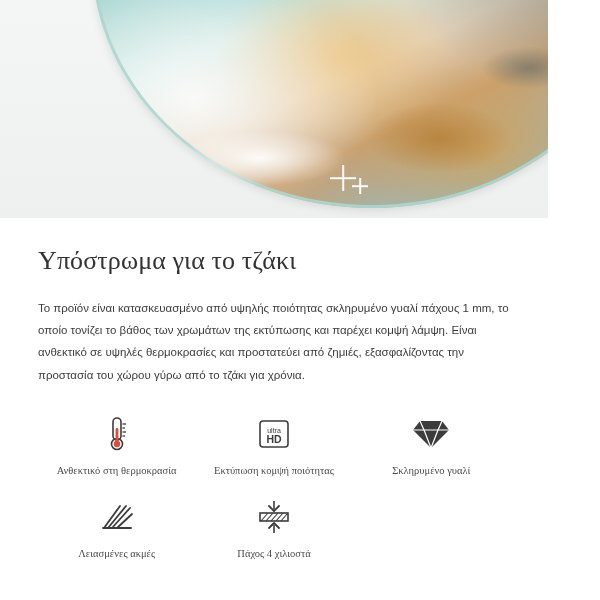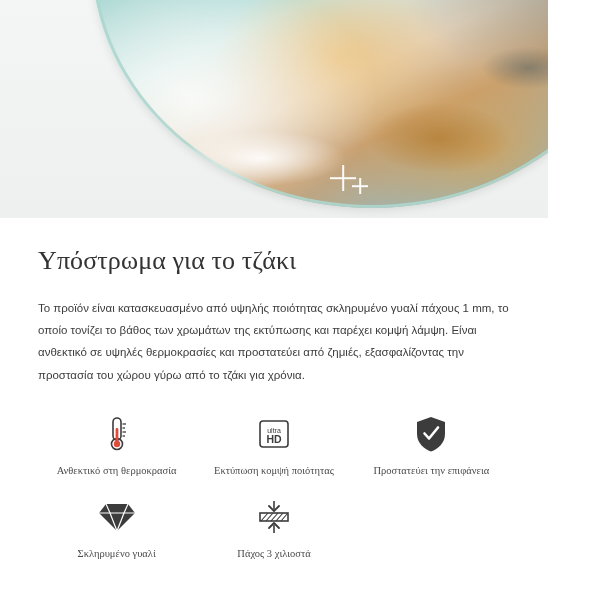--- a/index.html
+++ b/index.html
@@ -188,51 +188,54 @@
         <div class="feature-icon">
           <svg width="40" height="40" viewBox="0 0 40 40">
             <rect x="6" y="7" width="28" height="26" rx="3" fill="none" stroke="#3c3c3c" stroke-width="1.6"></rect>
             <text x="20" y="18.5" text-anchor="middle" font-family="Liberation Sans, sans-serif" font-size="7" fill="#3c3c3c">ultra</text>
             <text x="20" y="29" text-anchor="middle" font-family="Liberation Sans, sans-serif" font-size="10.5" font-weight="bold" fill="#3c3c3c">HD</text>
           </svg>
         </div>
         <div class="feature-label">Εκτύπωση κομψή ποιότητας</div>
       </div>
 
-      <div class="feature">
-        <div class="feature-icon">
-          <svg width="36" height="42" viewBox="0 0 36 42">
-            <path d="M18 4 L32 9 V21 C32 30 25 36 18 38.5 C11 36 4 30 4 21 V9 Z" fill="#3c3c3c"></path>
-            <path d="M11.5 20.5 L16 25.5 L25 14.5" fill="none" stroke="#ffffff" stroke-width="2.6" stroke-linecap="round" stroke-linejoin="round"></path>
-          </svg>
-        </div>
-        <div class="feature-label">Προστατεύει την επιφάνεια</div>
-      </div>
 
       <div class="feature">
         <div class="feature-icon">
           <svg width="42" height="38" viewBox="0 0 42 38">
             <path d="M10 6 H32 L39 15 L21 33 L3 15 Z" fill="#3c3c3c"></path>
             <path d="M10 6 L14 15 L21 33 L28 15 L32 6" fill="none" stroke="#ffffff" stroke-width="1.2"></path>
             <path d="M3 15 H39" fill="none" stroke="#ffffff" stroke-width="1.2"></path>
           </svg>
         </div>
         <div class="feature-label">Σκληρυμένο γυαλί</div>
       </div>
 
+      <div class="feature">
+        <div class="feature-icon">
+          <svg width="40" height="34" viewBox="0 0 40 34">
+            <path d="M11 28 L29 6" stroke="#3c3c3c" stroke-width="1.8" stroke-linecap="round" fill="none"></path>
+            <path d="M7 28 L23 6" stroke="#3c3c3c" stroke-width="1.8" stroke-linecap="round" fill="none"></path>
+            <path d="M15 28 L33 8" stroke="#3c3c3c" stroke-width="1.8" stroke-linecap="round" fill="none"></path>
+            <path d="M20 28 L35 14" stroke="#3c3c3c" stroke-width="1.8" stroke-linecap="round" fill="none"></path>
+            <path d="M6 28 H34" stroke="#3c3c3c" stroke-width="1.8" stroke-linecap="round" fill="none"></path>
+          </svg>
+        </div>
+        <div class="feature-label">Λειασμένες ακμές</div>
+      </div>
 
       <div class="feature">
         <div class="feature-icon">
           <svg width="44" height="40" viewBox="0 0 44 40">
             <path d="M22 4 V12" stroke="#3c3c3c" stroke-width="1.6"></path>
             <path d="M17 9 L22 14 L27 9" fill="none" stroke="#3c3c3c" stroke-width="1.8" stroke-linecap="round" stroke-linejoin="round"></path>
             <rect x="8" y="16" width="28" height="8" fill="none" stroke="#3c3c3c" stroke-width="1.6"></rect>
             <path d="M9 24 L16 16 M14 24 L21 16 M19 24 L26 16 M24 24 L31 16 M29 24 L35.5 16.5" stroke="#3c3c3c" stroke-width="1.1"></path>
             <path d="M22 36 V28" stroke="#3c3c3c" stroke-width="1.6"></path>
             <path d="M17 31 L22 26 L27 31" fill="none" stroke="#3c3c3c" stroke-width="1.8" stroke-linecap="round" stroke-linejoin="round"></path>
           </svg>
         </div>
-        <div class="feature-label">Πάχος 3 χιλιοστά</div>
+        <div class="feature-label">Πάχος 4 χιλιοστά</div>
       </div>
 
     </div>
   </div>
 </div>
 
 </body></html>

